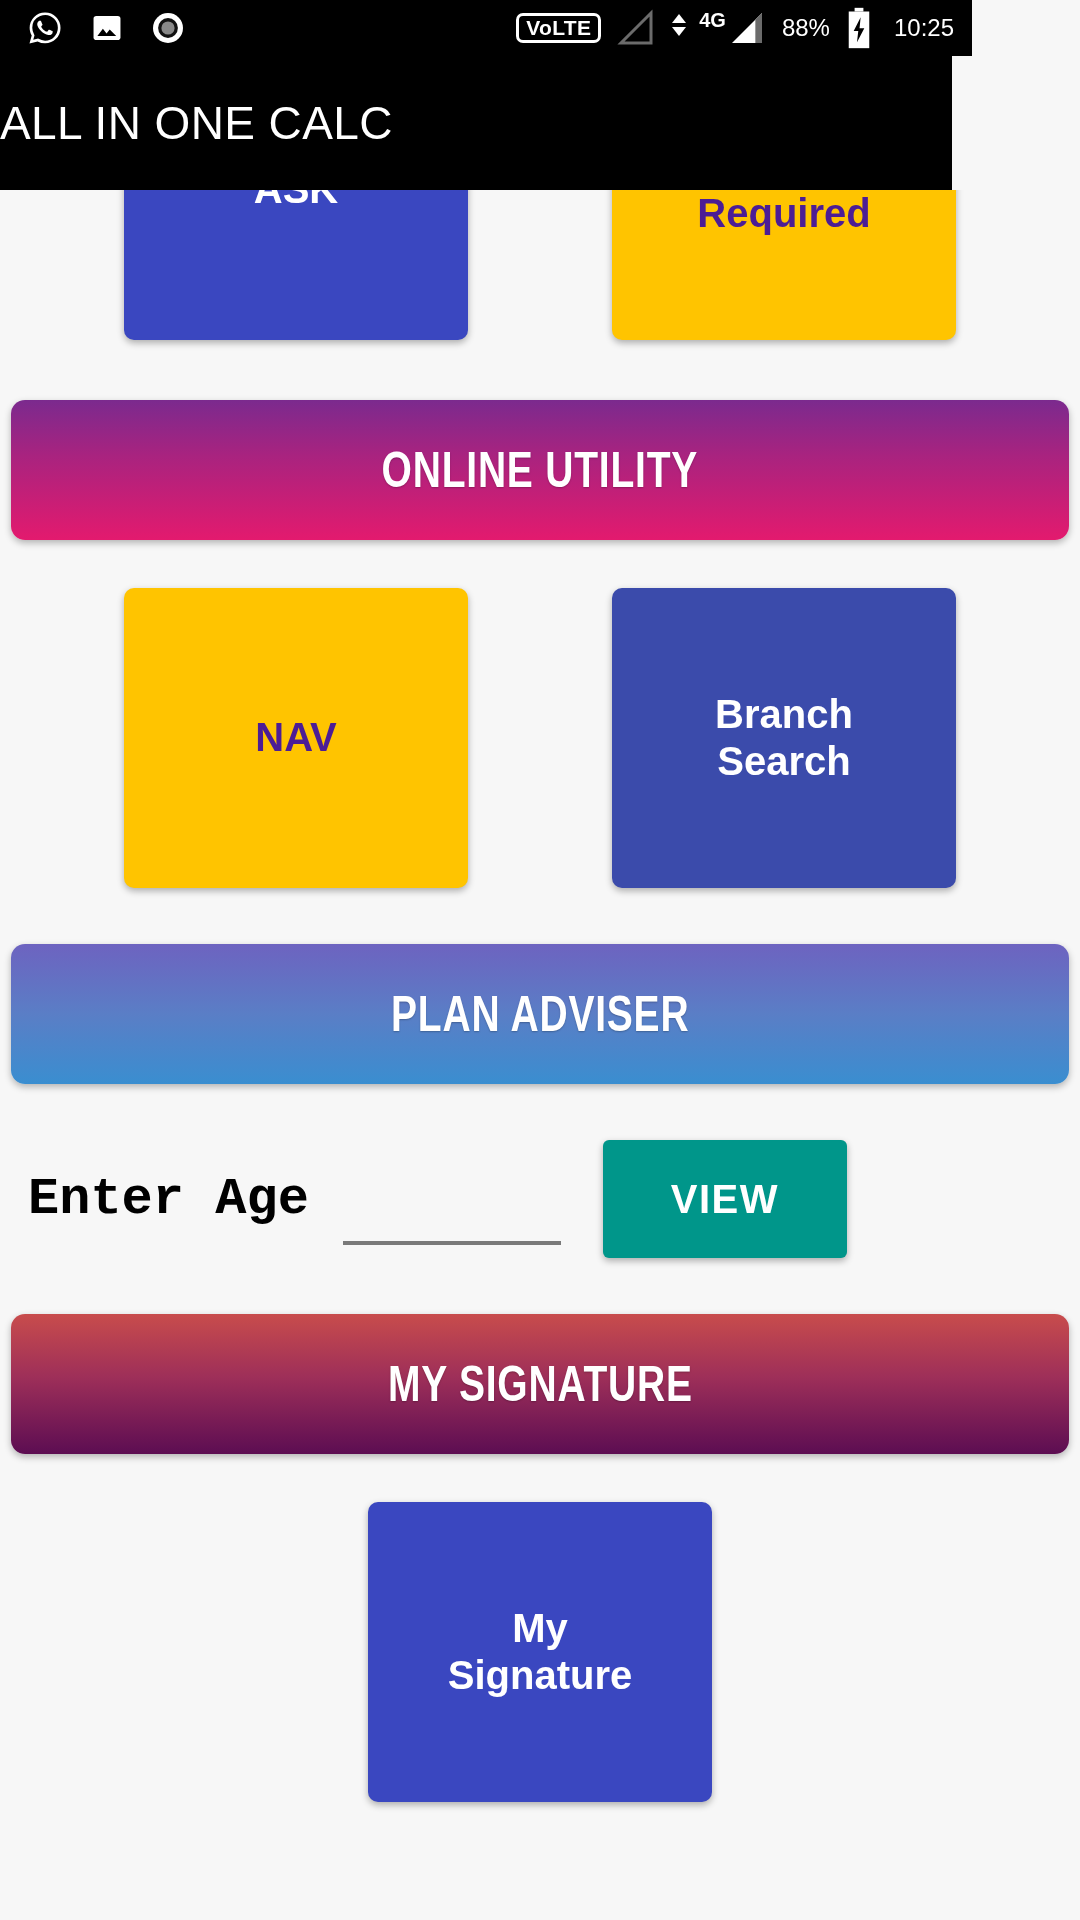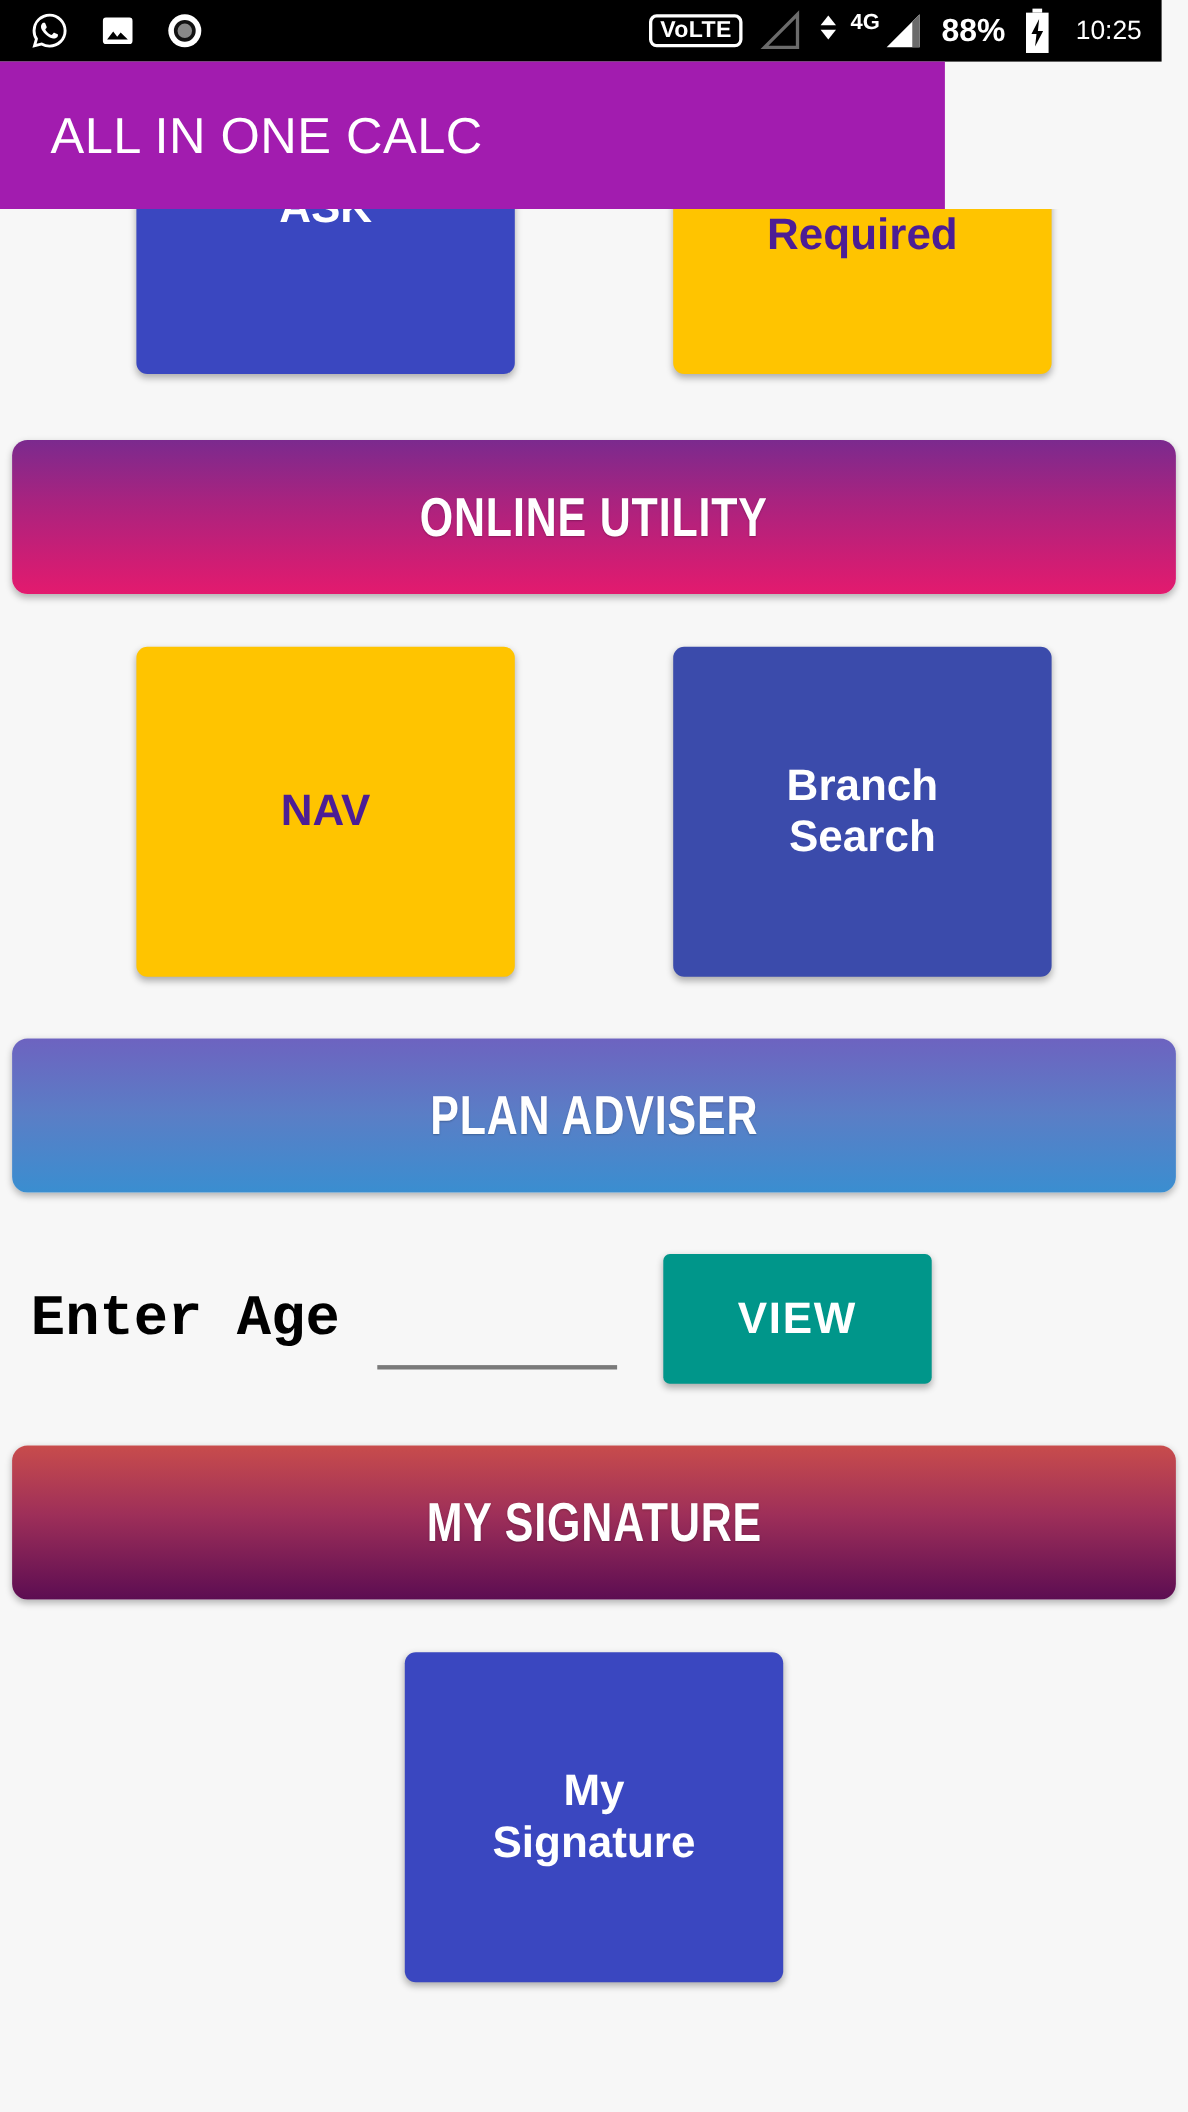--- a/index.html
+++ b/index.html
@@ -6,21 +6,21 @@
   html,body { width:1080px; height:1920px; }
   body {
     font-family:"Liberation Sans", sans-serif;
     background:#f7f7f7;
     overflow:hidden;
     position:relative;
   }
 
   
   .statusbar{
-    height:56px; width:1056px;
+    height:56px; width:972px;
     background:#000;
     display:flex; align-items:center;
     padding:0 18px 0 26px;
     color:#fff;
   }
   .sb-left{ display:flex; align-items:center; gap:26px; }
   .sb-right{ margin-left:auto; display:flex; align-items:center; gap:14px; }
 
   .ic-whatsapp{ width:38px; height:38px; display:block; }
   .ic-gallery{ width:34px; height:34px; display:block; }
@@ -31,29 +31,28 @@
     padding:1px 7px 2px 7px;
     font-size:21px; font-weight:bold; letter-spacing:.3px;
     line-height:1; color:#fff;
     font-family:"Liberation Sans", sans-serif;
     display:flex; align-items:center;
   }
   .sig-updown{ display:flex; flex-direction:column; justify-content:center; gap:4px; margin:0 1px 6px 1px;}
   .tri-up{ width:0;height:0;border-left:7px solid transparent;border-right:7px solid transparent;border-bottom:9px solid #fff;}
   .tri-dn{ width:0;height:0;border-left:7px solid transparent;border-right:7px solid transparent;border-top:9px solid #fff;}
   .net4g{ font-size:20px; font-weight:bold; line-height:1; margin:0 0 18px -2px;}
-  .battpct{ font-size:29px; line-height:1; font-weight:700; letter-spacing:0; }
+  .battpct{ font-size:24px; line-height:1; font-weight:400; letter-spacing:0; }
   .clock{ font-size:24px; line-height:1; font-weight:400; margin-left:6px;}
 
   
   .appbar{
-    height:134px; width:859px;
-    background:#a21caf;
-    display:flex; align-items:center;
-    padding-left:46px;
+    height:134px; width:952px;
+    background:#000000;
+    display:flex; align-items:center;
   }
   .appbar-title{
     color:#fff; font-size:46px; font-weight:400; letter-spacing:.4px;
     font-family:"Liberation Sans", sans-serif;
   }
 
   
   .content{
     position:absolute; top:190px; left:0;
     width:1080px; height:1730px;

